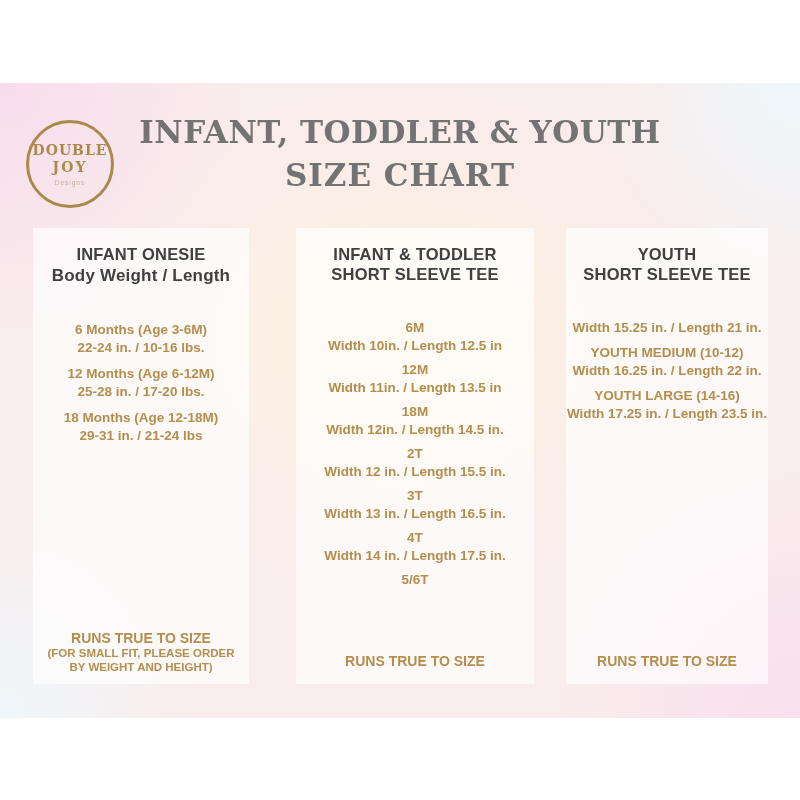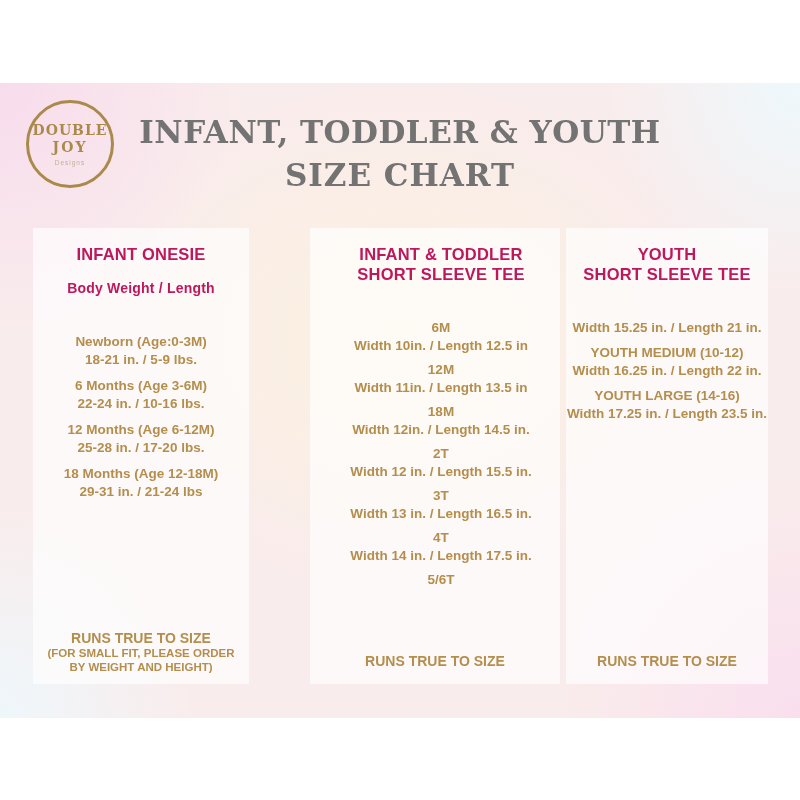--- a/index.html
+++ b/index.html
@@ -18,21 +18,21 @@
       radial-gradient(55% 55% at 50% 40%, #fcf1df 0%, rgba(252,241,223,0) 72%),
       radial-gradient(48% 62% at 0% 0%,   #f8dcec 0%, rgba(248,220,236,0) 62%),
       radial-gradient(48% 62% at 100% 100%, #f9dfee 0%, rgba(249,223,238,0) 62%),
       radial-gradient(42% 58% at 100% 0%, #eef8fc 0%, rgba(238,248,252,0) 58%),
       radial-gradient(42% 58% at 0% 100%, #eff7fb 0%, rgba(239,247,251,0) 58%),
       #f9ecec;
   }
 
   
   .logo {
-    position:absolute; left:26px; top:100px; width:88px; height:88px;
+    position:absolute; left:26px; top:120px; width:88px; height:88px;
     border:3px solid #a98a4b; border-radius:50%; box-sizing:border-box;
     display:flex; flex-direction:column; align-items:center; justify-content:center;
     font-family:"DejaVu Serif", serif; font-weight:bold; color:#a98a4b;
     text-align:center;
   }
   .logo .l1 { font-size:14px; letter-spacing:1px; }
   .logo .l2 { font-size:14px; letter-spacing:2px; margin-top:1px;text-align:right; }
   .logo .l3 { font-size:6.5px; font-family:"Liberation Sans", sans-serif;
               font-weight:normal; color:#c0b094; letter-spacing:1px; margin-top:4px; }
 
@@ -45,26 +45,26 @@
   .title .t2 { font-size:31px; letter-spacing:1px; line-height:36px; margin-top:7px; }
 
   
   .panel {
     position:absolute; top:228px; height:456px;
     background:rgba(255,255,255,0.66);
     text-align:center;
     color:#b48e4d; font-weight:bold;
   }
   .panel-left  { left:33px;  width:216px; }
-  .panel-mid   { left:310px; width:238px;padding-left:12px; }
+  .panel-mid   { left:296px; width:238px; }
   .panel-right { left:566px; width:202px; }
 
-  .ph  { margin-top:16px; font-size:16.5px; line-height:20px; color:#be185d; letter-spacing:0.2px; }
+  .ph  { margin-top:16px; font-size:16.5px; line-height:20px; color:#404040; letter-spacing:0.2px; }
   .ph .h2 { display:block; }
-  .panel-left .ph .h2 { font-size:14px; margin-top:14px; }
+  .panel-left .ph .h2 { font-size:17px; margin-top:2px; }
 
   .rows { margin-top:35px; }
   .row { font-size:13.5px; line-height:18px; white-space:nowrap; }
   .panel-left  .row { margin-bottom:8px; }
   .panel-mid   .row { margin-bottom:6px; }
   .panel-right .row { margin-bottom:7px; }
   .row-label, .row-value { white-space:nowrap; }
 
   .foot {
     position:absolute; left:0; right:0;
@@ -90,24 +90,20 @@
   <div class="t1">INFANT, TODDLER &amp; YOUTH</div>
   <div class="t2">SIZE CHART</div>
 </div>
 
 <div class="panel panel-left">
   <div class="ph">
     <span class="h1">INFANT ONESIE</span>
     <span class="h2">Body Weight / Length</span>
   </div>
   <div class="rows">
-    <div class="row">
-      <div class="row-label">Newborn (Age:0-3M)</div>
-      <div class="row-value">18-21 in. / 5-9 lbs.</div>
-    </div>
     <div class="row">
       <div class="row-label">6 Months (Age 3-6M)</div>
       <div class="row-value">22-24 in. / 10-16 lbs.</div>
     </div>
     <div class="row">
       <div class="row-label">12 Months (Age 6-12M)</div>
       <div class="row-value">25-28 in. / 17-20 lbs.</div>
     </div>
     <div class="row">
       <div class="row-label">18 Months (Age 12-18M)</div>

